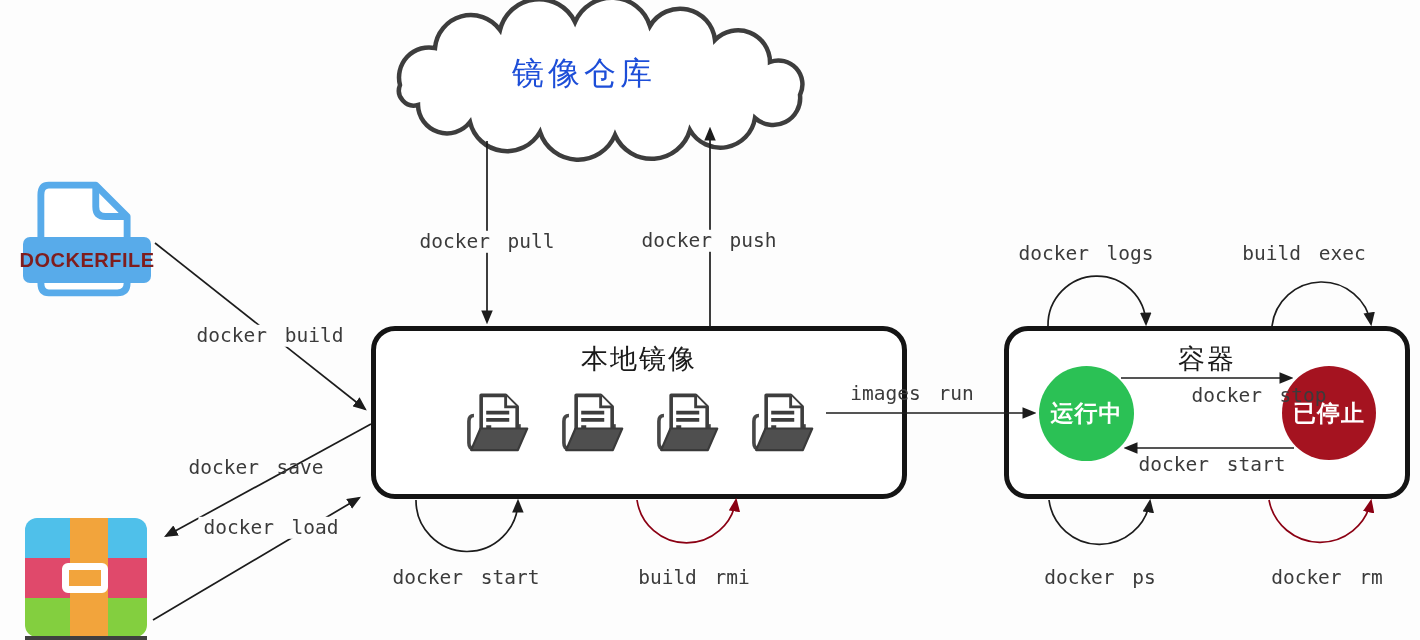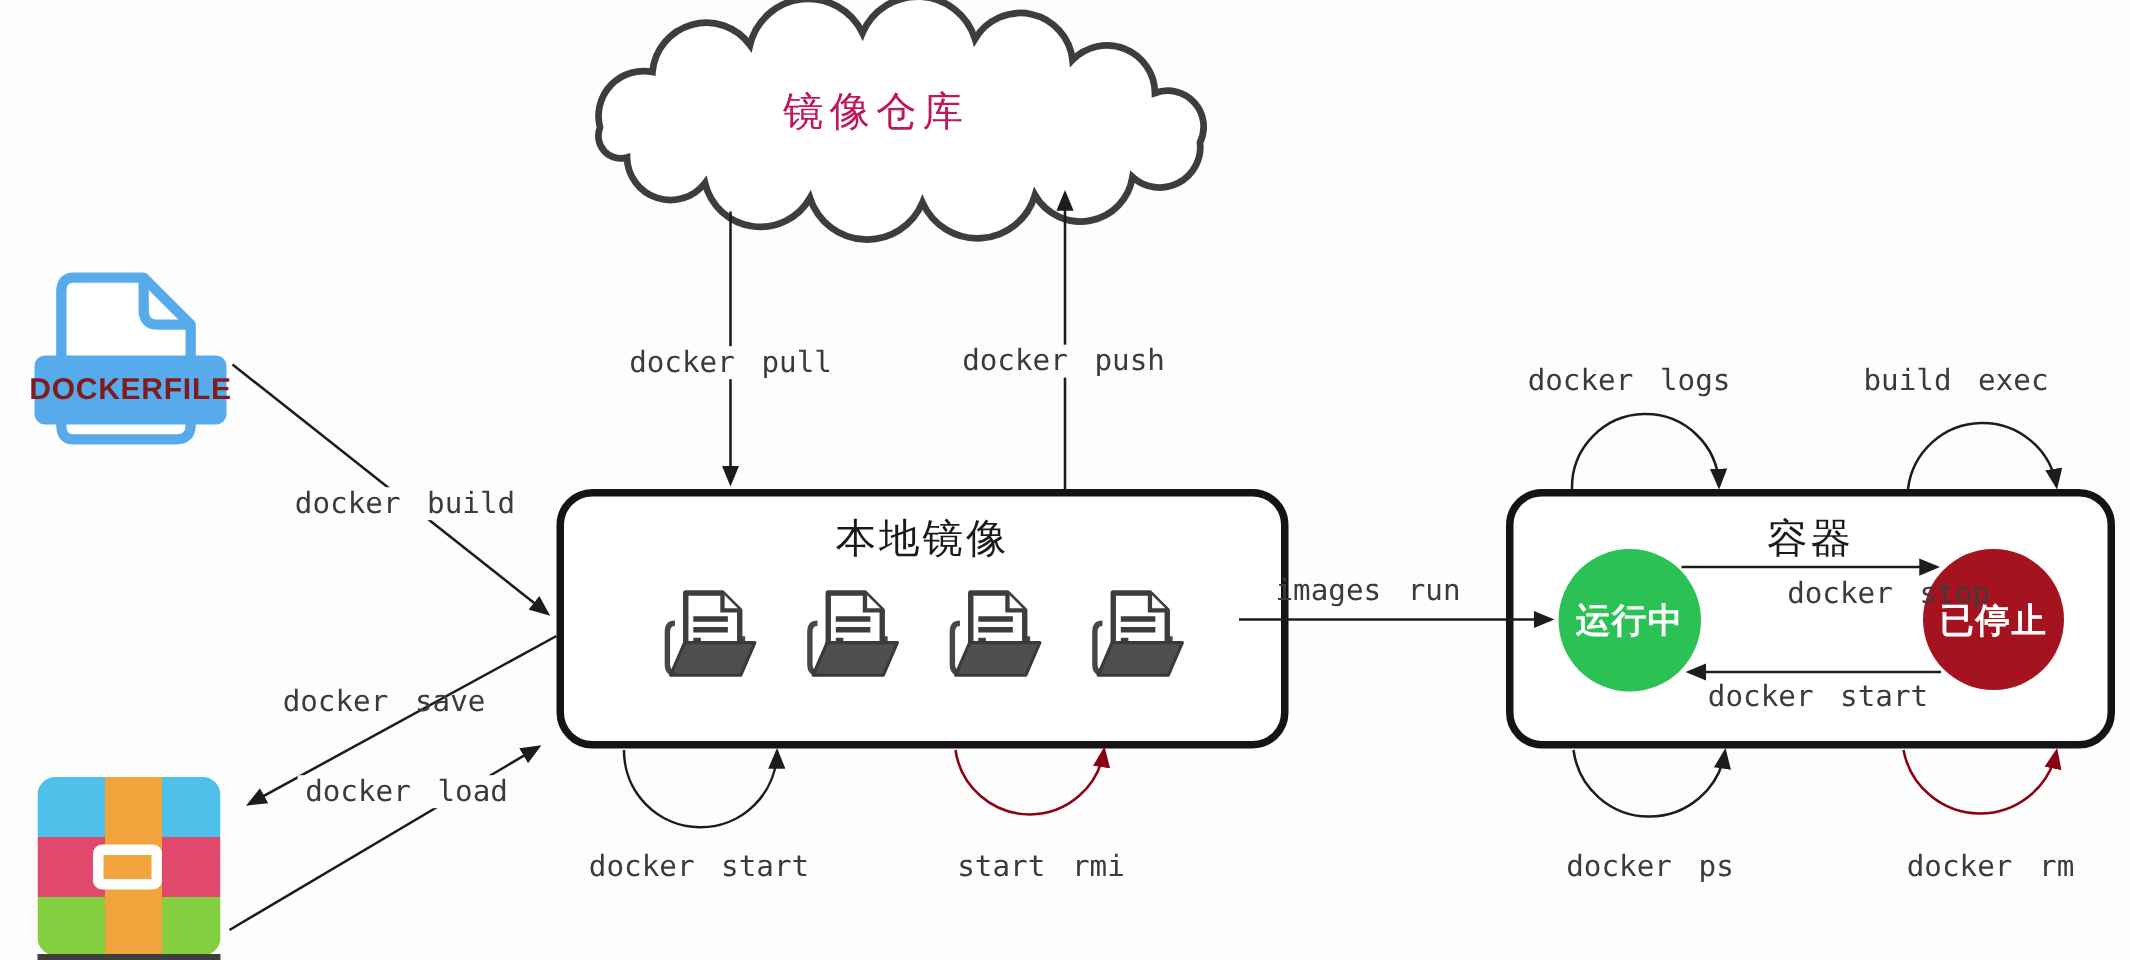--- a/index.html
+++ b/index.html
@@ -14,21 +14,21 @@
     background:var(--bg);
     font-family:"DejaVu Sans","Liberation Sans",sans-serif;
   }
   .stage *{box-sizing:border-box;}
 
   
   .box{
     position:absolute;border:5px solid #141414;border-radius:24px;
     background:#fff;
   }
-  .local-box{left:371px;top:326px;width:488px;height:173px;}
+  .local-box{left:371px;top:326px;width:536px;height:173px;}
   .container-box{left:1004px;top:326px;width:406px;height:173px;}
   .box-title{
     text-align:center;margin-top:10px;font-size:27px;color:#1a1a1a;
     letter-spacing:2px;
   }
   .folder-row{
     display:flex;justify-content:center;align-items:flex-end;gap:23px;
     margin-top:14px;
   }
   .folder-icon{width:72px;height:62px;display:block;}
@@ -44,21 +44,21 @@
 
   
   .arrows{
     position:absolute;left:0;top:0;width:1420px;height:640px;z-index:2;
     pointer-events:none;
   }
 
   
   .cloud-label{
     position:absolute;left:584px;top:74px;transform:translate(-50%,-50%);
-    font-size:27px;color:#be185d;letter-spacing:4px;z-index:3;
+    font-size:32px;color:#1d4ed8;letter-spacing:4px;z-index:3;
   }
 
   
   .cmd{
     position:absolute;transform:translate(-50%,-50%);
     font-family:"DejaVu Sans Mono","Liberation Mono",monospace;
     font-size:19.5px;color:var(--label);white-space:pre;word-spacing:6px;
     z-index:3;line-height:1.15;
   }
   .cmd.mask{background:var(--bg);padding:0 5px;}
@@ -202,19 +202,19 @@
 
   <div class="cmd mask" style="left:487px;top:242px">docker pull</div>
   <div class="cmd mask" style="left:709px;top:241px">docker push</div>
   <div class="cmd mask" style="left:270px;top:336px">docker build</div>
   <div class="cmd" style="left:256px;top:468px">docker save</div>
   <div class="cmd mask" style="left:271px;top:528px">docker load</div>
   <div class="cmd" style="left:912px;top:394px">images run</div>
   <div class="cmd" style="left:1259px;top:396px">docker stop</div>
   <div class="cmd" style="left:1212px;top:465px">docker start</div>
   <div class="cmd" style="left:466px;top:578px">docker start</div>
-  <div class="cmd" style="left:694px;top:578px">start rmi</div>
+  <div class="cmd" style="left:694px;top:578px">build rmi</div>
   <div class="cmd" style="left:1086px;top:254px">docker logs</div>
   <div class="cmd" style="left:1304px;top:254px">build exec</div>
   <div class="cmd" style="left:1100px;top:578px">docker ps</div>
   <div class="cmd" style="left:1327px;top:578px">docker rm</div>
 
 </div>
 
 </body></html>

